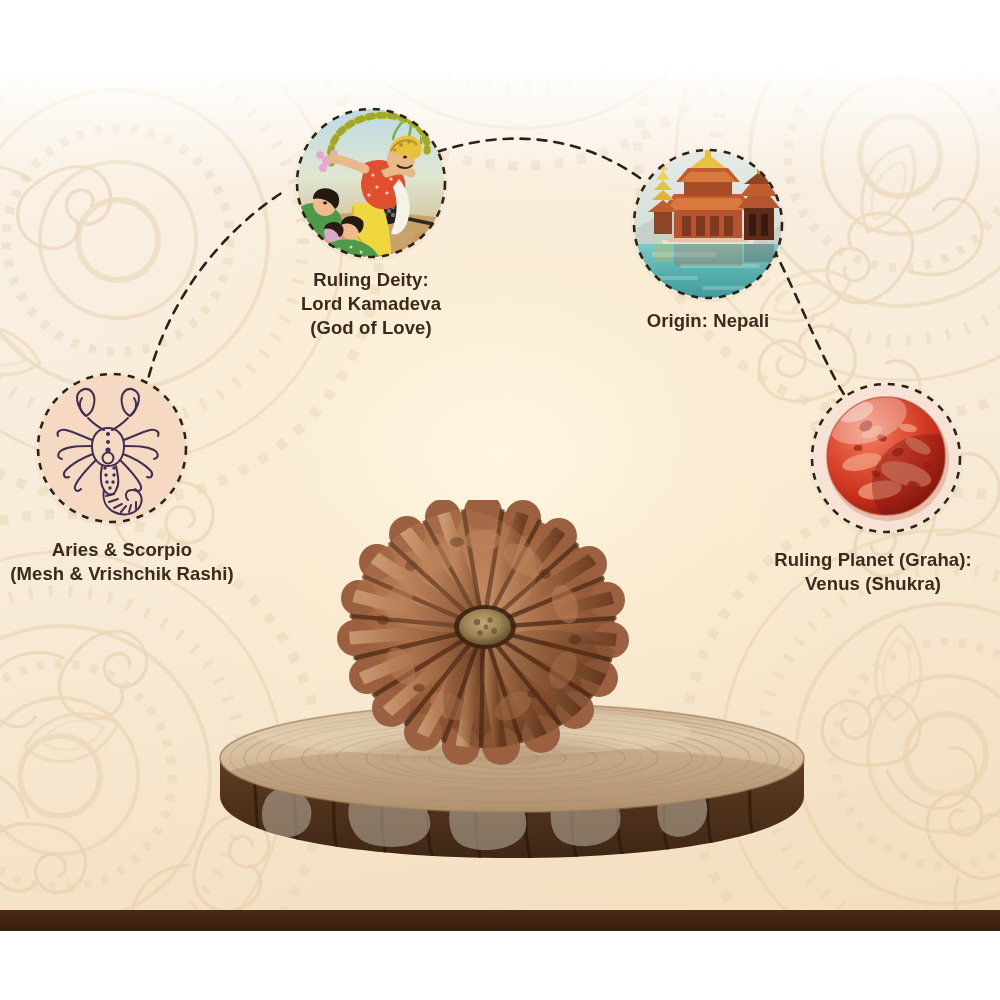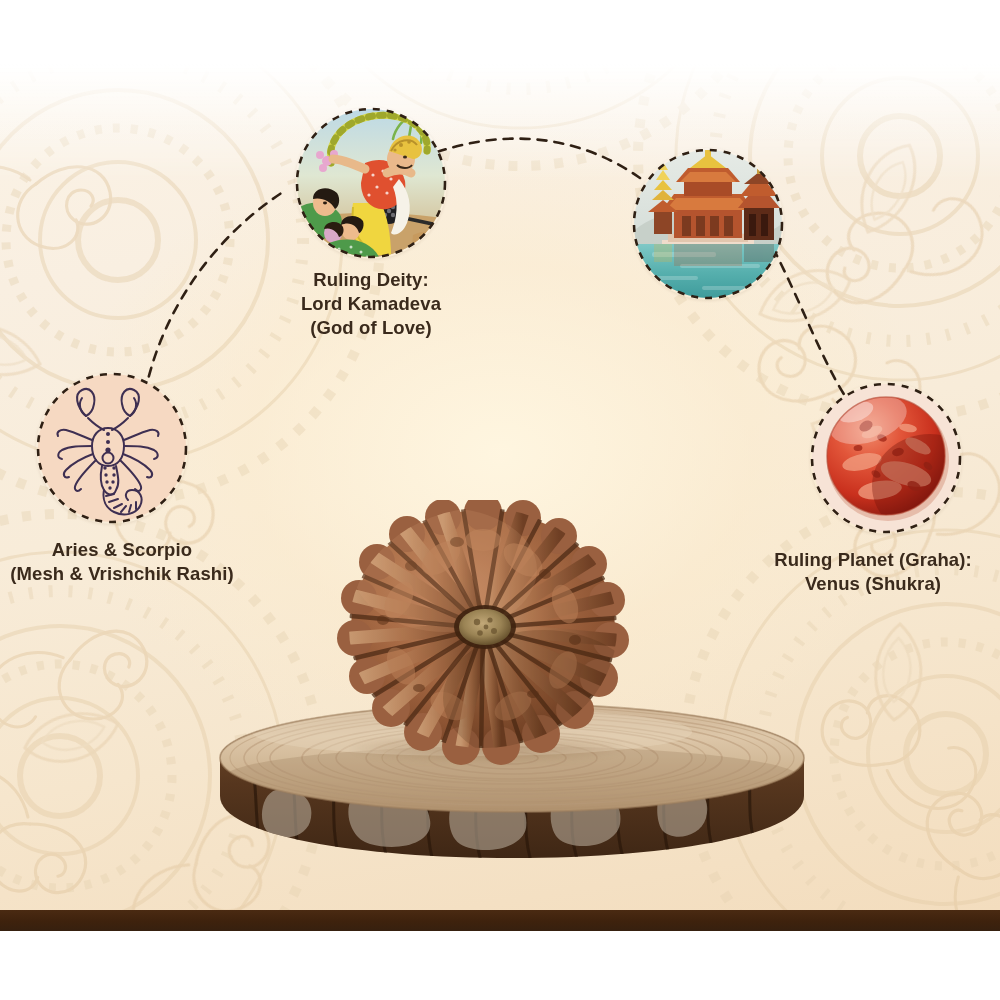--- a/index.html
+++ b/index.html
@@ -565,20 +565,21 @@
             <rect x="112" y="96" width="30" height="18" fill="#5d2b18"></rect>
           </g>
         </g>
       </svg>
       <span class="ring">
         <svg viewBox="0 0 152 152">
           <circle cx="76" cy="76" r="74" fill="none" stroke="#2f2014" stroke-width="2.6" stroke-dasharray="7 7"></circle>
         </svg>
       </span>
     </div>
+    <div class="cap">Origin: Nepali</div>
   </div>
 
   <div class="callout" id="callout-rashi">
     <div class="bubble">
       <svg viewBox="0 0 152 152">
         <circle cx="76" cy="76" r="74" fill="#f6d9c2"></circle>
         <g fill="none" stroke="#3e2f52" stroke-width="2" stroke-linecap="round" stroke-linejoin="round">
 
           <path d="M50,44 C40,34 38,22 46,18 C54,14 60,22 58,32 C57,38 54,42 50,44 Z"></path>
           <path d="M50,44 C44,40 42,32 46,26"></path>

